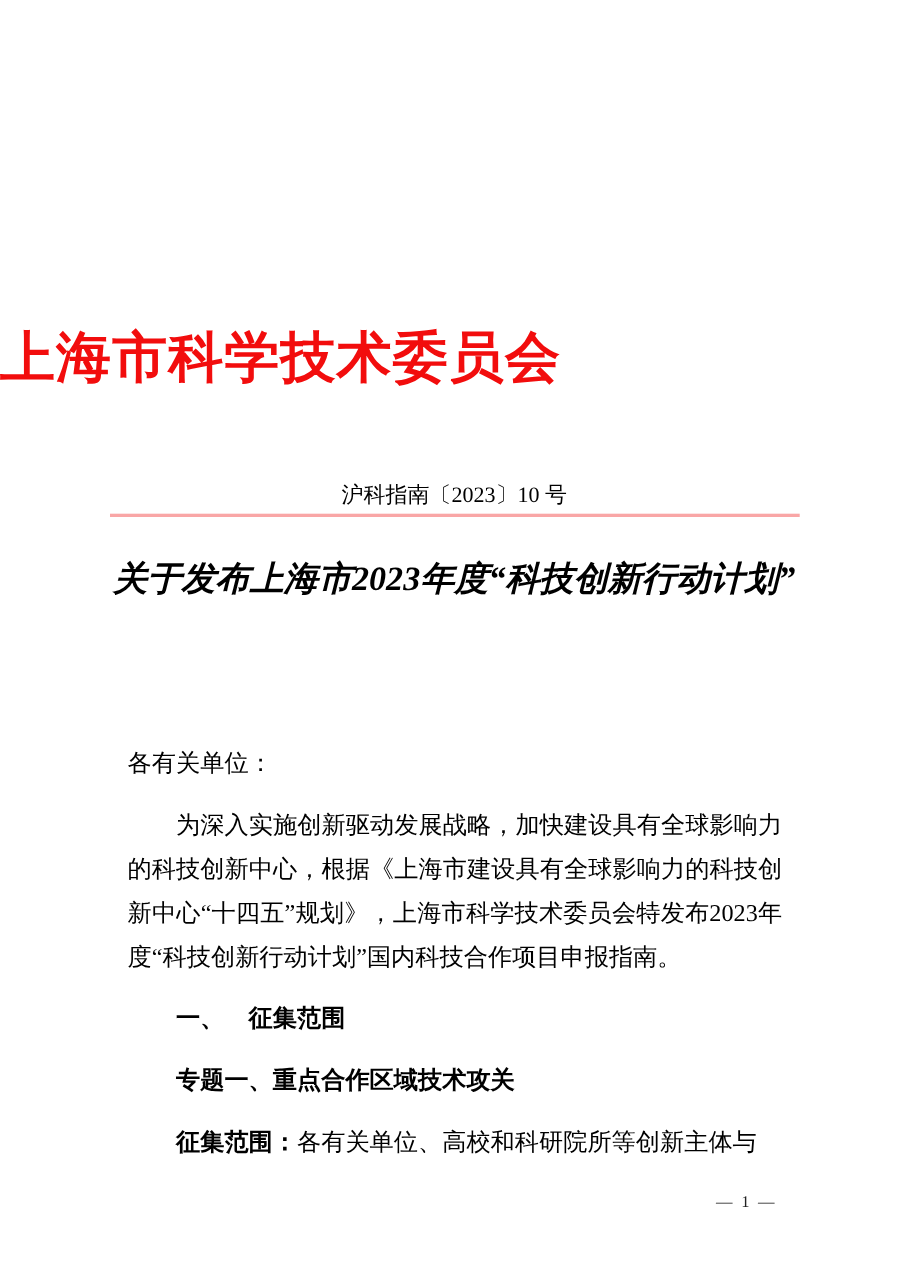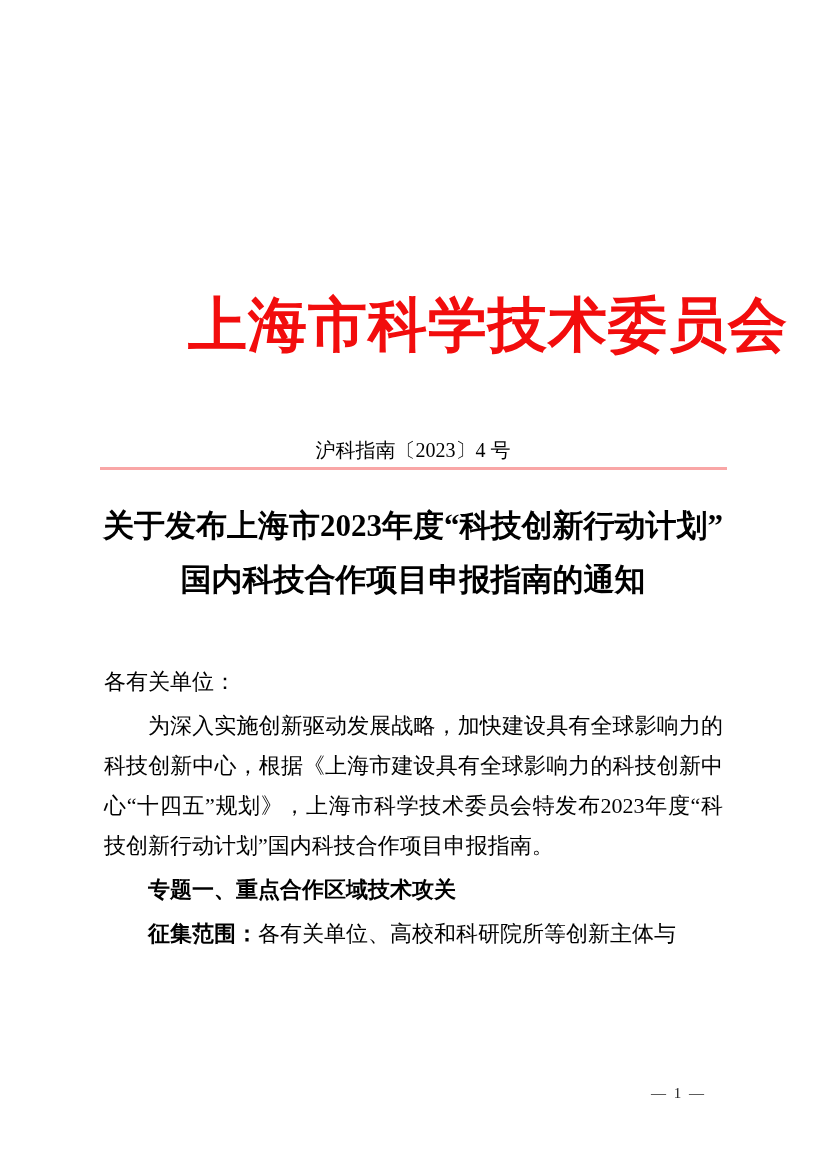--- a/index.html
+++ b/index.html
@@ -14,22 +14,22 @@
     background: #ffffff;
     overflow: hidden;
     font-family: "Liberation Serif", "DejaVu Serif", serif;
     color: #000000;
   }
   .letterhead {
     position: absolute;
     top: 286px;
     left: 0;
     width: 788px;
-    text-align: right;
-    font-size: 59px;
+    text-align: left;
+    font-size: 50px;
     line-height: 78px;
     font-weight: bold;
     color: #f20d0d;
     letter-spacing: 1px;
     white-space: nowrap;
   }
   .doc-number {
     position: absolute;
     top: 436px;
     left: 0;
@@ -51,32 +51,33 @@
   .doc-title {
     position: absolute;
     top: 499px;
     left: 50px;
     width: 726px;
     text-align: center;
     font-size: 31px;
     line-height: 54px;
     font-weight: bold;
     color: #000000;
+    font-style: italic;
   }
   .doc-body {
     position: absolute;
     top: 658px;
     left: 100px;
     width: 627px;
     font-size: 22px;
     line-height: 40px;
     text-align: justify;
   }
   .doc-body p {
-    margin: 4px;
+    margin: 16px;
     padding: 0;
     font-family: Liberation Serif, serif;
   }
   .indent {
     text-indent: 2em;
   }
   .bold {
     font-weight: bold;
   }
   .page-number {
@@ -90,31 +91,31 @@
     white-space: nowrap;
   }
 </style>
 </head>
 <body>
 
 <div class="page">
 
   <div class="letterhead">上海市科学技术委员会</div>
 
-  <div class="doc-number">沪科指南〔2023〕4 号</div>
+  <div class="doc-number">沪科指南〔2023〕10 号</div>
 
   <div class="red-rule"></div>
 
   <div class="doc-title">
     <div>关于发布上海市2023年度“科技创新行动计划”</div>
-    <div>国内科技合作项目申报指南的通知</div>
   </div>
 
   <div class="doc-body">
     <p>各有关单位：</p>
     <p class="indent">为深入实施创新驱动发展战略，加快建设具有全球影响力的科技创新中心，根据《上海市建设具有全球影响力的科技创新中心“十四五”规划》，上海市科学技术委员会特发布2023年度“科技创新行动计划”国内科技合作项目申报指南。</p>
+    <p class="indent bold">一、　征集范围</p>
     <p class="indent bold">专题一、重点合作区域技术攻关</p>
     <p class="indent"><span class="bold">征集范围：</span><span>各有关单位、高校和科研院所等创新主体与</span></p>
   </div>
 
   <div class="page-number">— 1 —</div>
 
 </div>
 
 </body></html>

